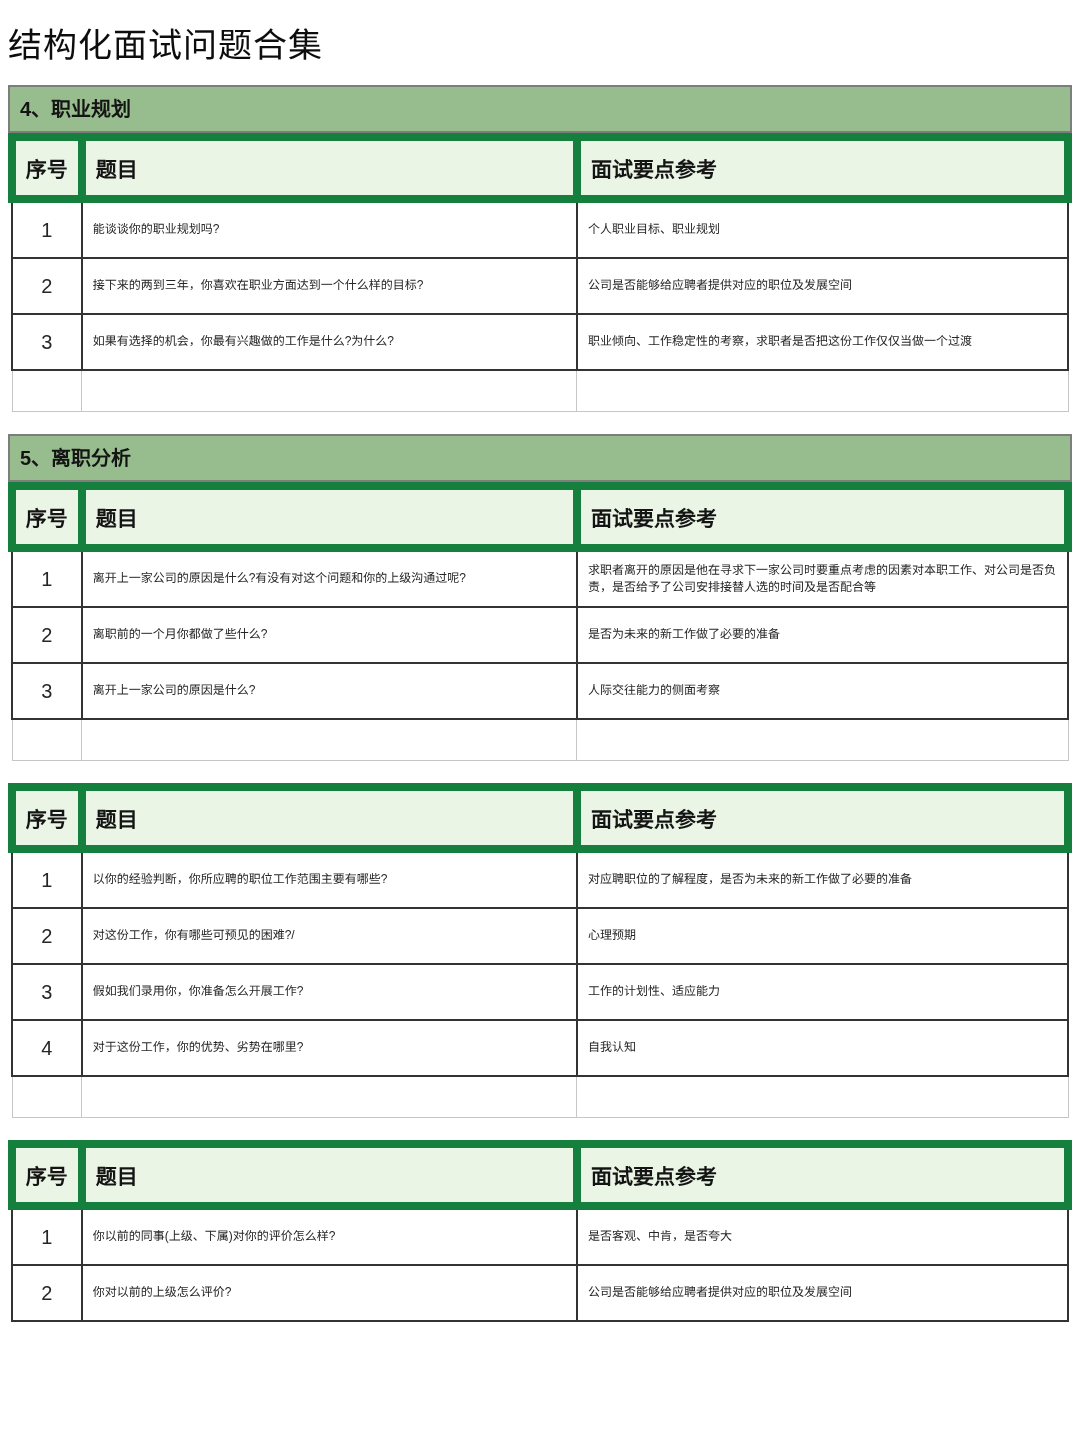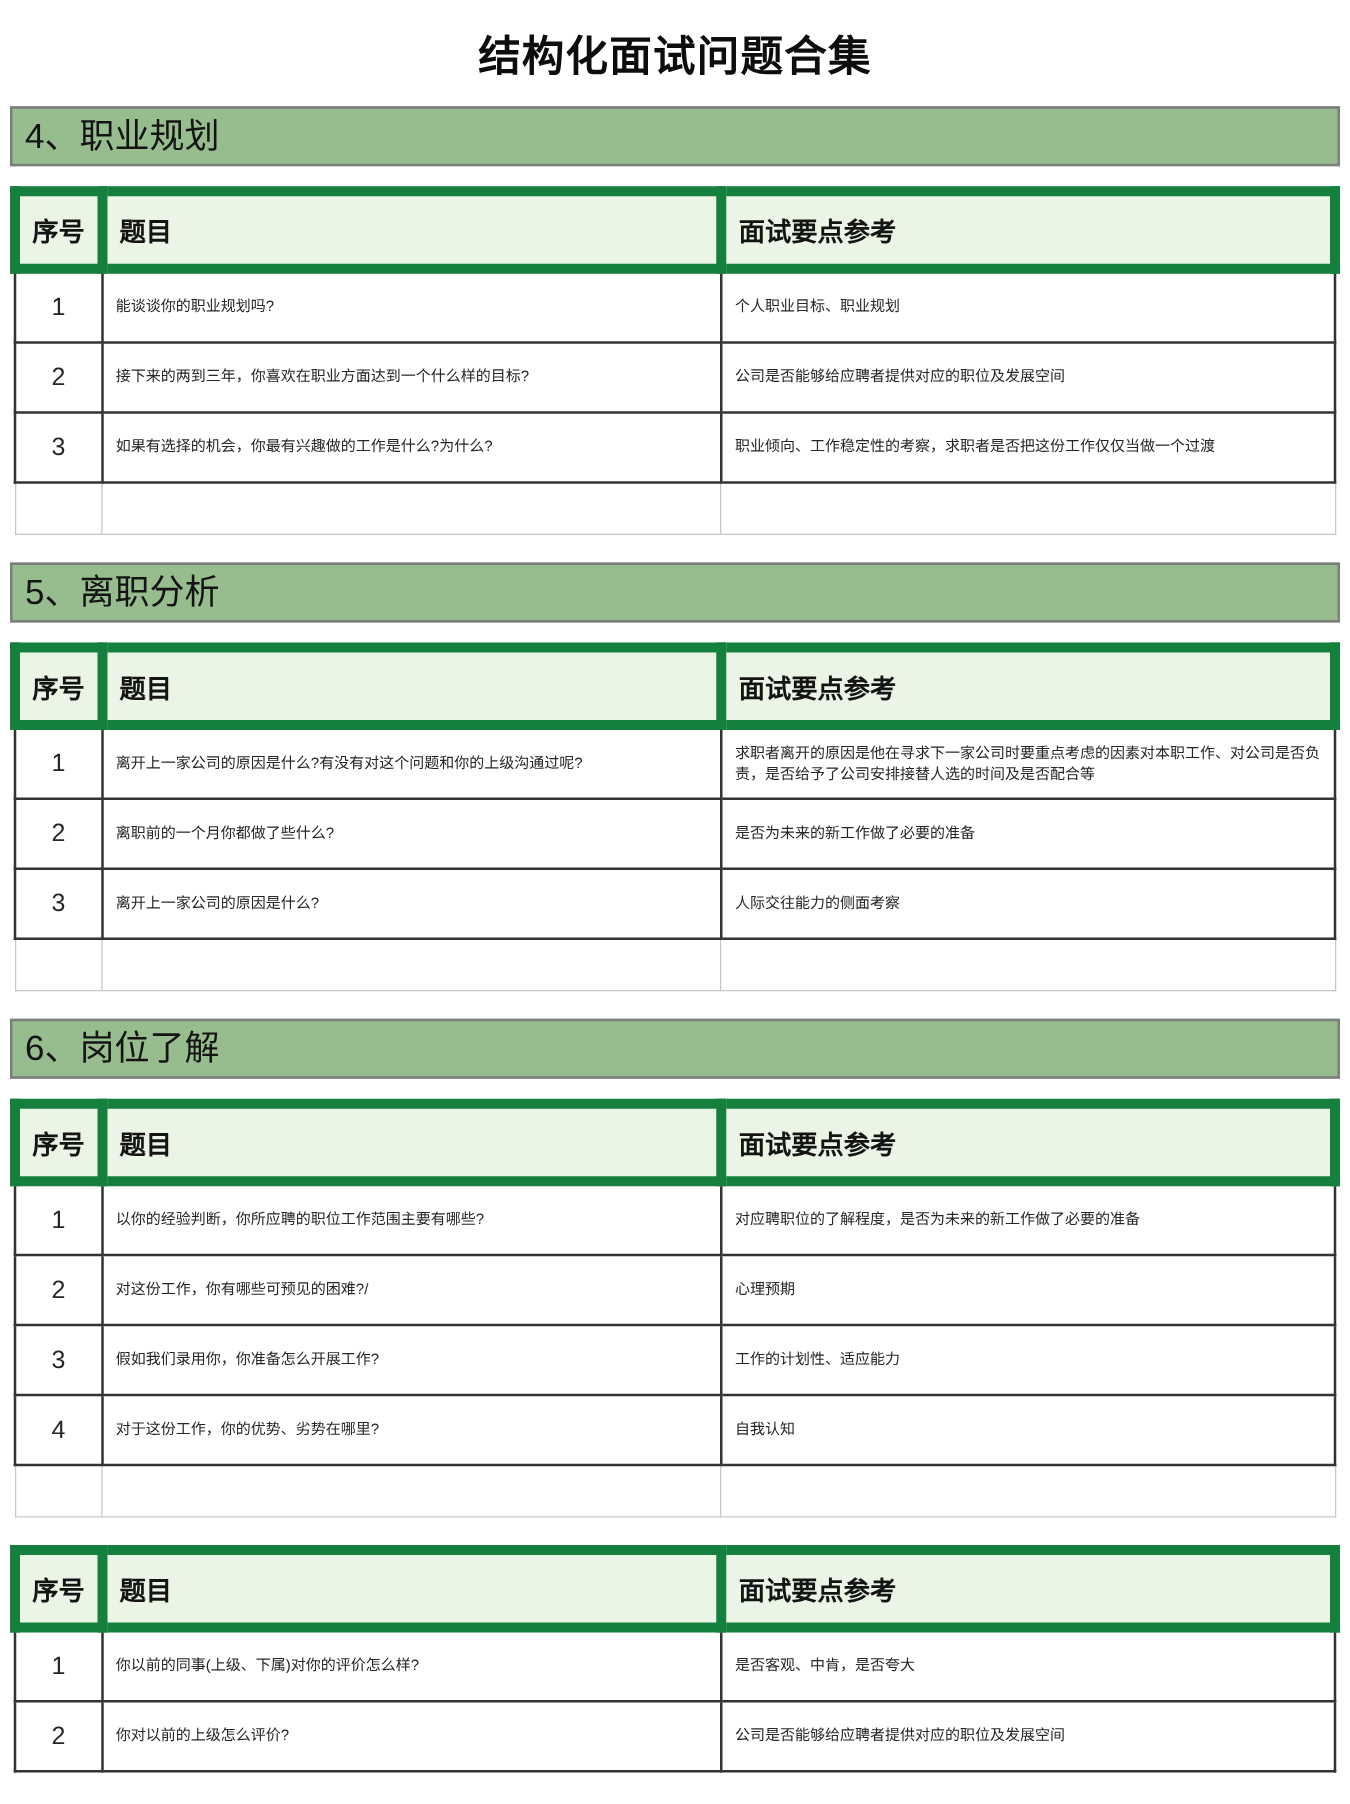--- a/index.html
+++ b/index.html
@@ -11,40 +11,40 @@
   }
   .page {
     width: 1080px;
     min-height: 1443px;
     margin: 0 auto;
     background: #ffffff;
     box-sizing: border-box;
     padding: 14px 8px 30px 8px;
   }
   .doc-title {
-    text-align: center;
+    text-align: left;
     font-size: 34px;
-    font-weight: bold;
+    font-weight: normal;
     letter-spacing: 1px;
     margin: 4px 0 18px 0;
     color: #0d0d0d;
   }
   .section {
     margin-bottom: 22px;
   }
   .section-bar {
     background: #97bd8e;
     border: 2px solid #7d7d7d;
     height: 44px;
     line-height: 44px;
-    font-size: 28px;
-    font-weight: normal;
+    font-size: 20px;
+    font-weight: bold;
     color: #141414;
     padding-left: 10px;
-    margin-bottom: 16px;
+    margin-bottom: 0;
   }
   table.qtable {
     width: 100%;
     border-collapse: collapse;
     table-layout: fixed;
   }
   col.c-num { width: 6.6%; }
   col.c-q   { width: 46.9%; }
   col.c-ref { width: 46.5%; }
   table.qtable th {
@@ -163,21 +163,20 @@
             <tr class="empty-row">
               <td class="num"></td>
               <td></td>
               <td></td>
             </tr>
           </tbody>
     </table>
   </section>
 
   <section class="section">
-    <div class="section-bar">6、岗位了解</div>
     <table class="qtable">
       <colgroup>
         <col class="c-num">
         <col class="c-q">
         <col class="c-ref">
       </colgroup>
       <thead>
         <tr>
           <th class="num-h">序号</th>
           <th>题目</th>

